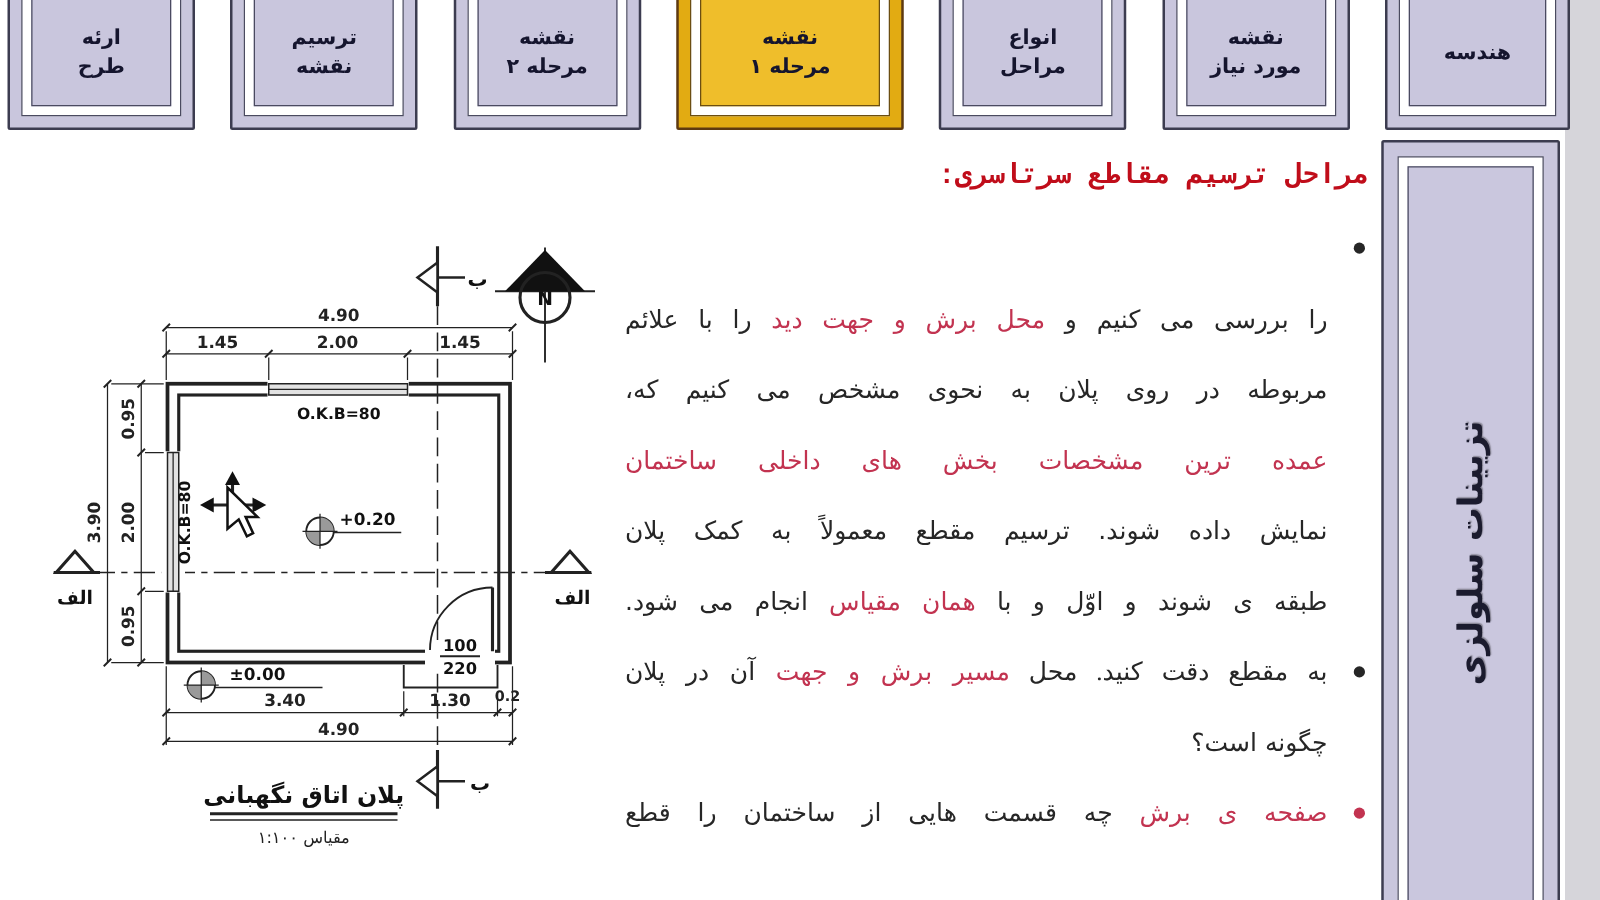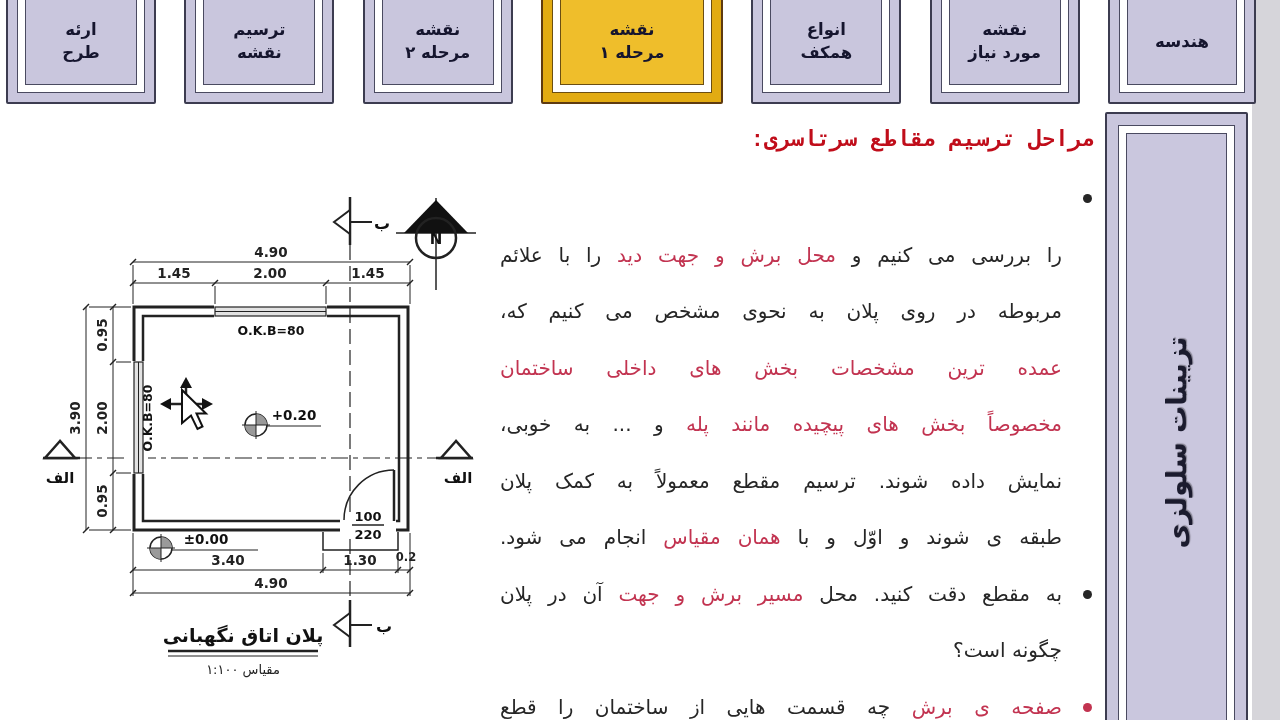--- a/index.html
+++ b/index.html
@@ -85,21 +85,21 @@
       <div class="f3">
         <span class="tab-line">نقشه</span>
         <span class="tab-line">مرحله ۱</span>
       </div>
     </div>
     <div class="tab">
       <div class="f1"></div>
         <div class="f2"></div>
       <div class="f3">
         <span class="tab-line">انواع</span>
-        <span class="tab-line">همکف</span>
+        <span class="tab-line">مراحل</span>
       </div>
     </div>
     <div class="tab">
       <div class="f1"></div>
         <div class="f2"></div>
       <div class="f3">
         <span class="tab-line">نقشه</span>
         <span class="tab-line">مورد نیاز</span>
       </div>
     </div>
@@ -133,33 +133,29 @@
         <div class="bullet-line">
       
       <span><span style="color: rgb(38, 38, 38);">مربوطه در روی پلان به نحوی مشخص می کنیم که،</span></span>
     </div>
         <div class="bullet-line">
       
       <span><span style="color: rgb(194, 51, 80);">عمده ترین مشخصات بخش های داخلی ساختمان</span></span>
     </div>
         <div class="bullet-line">
       
-      <span><span style="color: rgb(194, 51, 80);">مخصوصاً بخش های پیچیده مانند پله</span><span style="color: rgb(38, 38, 38);"> و ... به خوبی،</span></span>
-    </div>
-        <div class="bullet-line">
-      
       <span><span style="color: rgb(38, 38, 38);">نمایش داده شوند. ترسیم مقطع معمولاً به کمک پلان</span></span>
     </div>
         <div class="bullet-line">
       
       <span><span style="color: rgb(38, 38, 38);">طبقه ی شوند و اوّل و با </span><span style="color: rgb(194, 51, 80);">همان مقیاس</span><span style="color: rgb(38, 38, 38);"> انجام می شود.</span></span>
     </div>
         <div class="bullet-line">
       <span class="bullet-dot" style="background: rgb(38, 38, 38);"></span>
-      <span><span style="color: rgb(38, 38, 38);">به مقطع دقت کنید. محل </span><span style="color: rgb(194, 51, 80);">مسیر برش و جهت</span><span style="color: rgb(38, 38, 38); margin-top: 45px;"> آن در پلان</span></span>
+      <span><span style="color: rgb(38, 38, 38); font-family: Liberation Serif, serif;">به مقطع دقت کنید. محل </span><span style="color: rgb(194, 51, 80);">مسیر برش و جهت</span><span style="color: rgb(38, 38, 38); margin-top: 45px;"> آن در پلان</span></span>
     </div>
         <div class="bullet-line no-justify">
       
       <span><span style="color: rgb(38, 38, 38);">چگونه است؟</span></span>
     </div>
         <div class="bullet-line">
       <span class="bullet-dot" style="background: rgb(194, 51, 80);"></span>
       <span><span style="color: rgb(194, 51, 80);">صفحه ی برش</span><span style="color: rgb(38, 38, 38);"> چه قسمت هایی از ساختمان را قطع</span></span>
     </div>
       </div>

